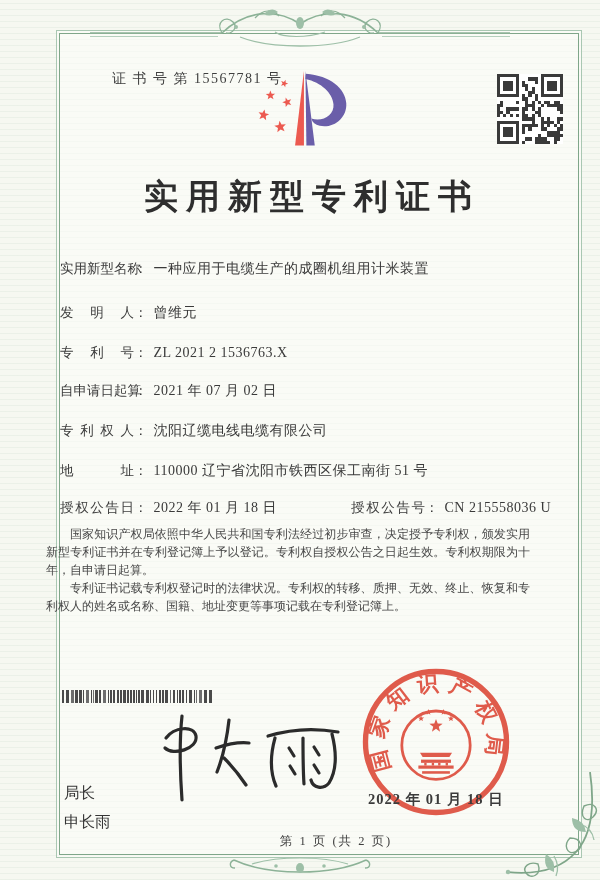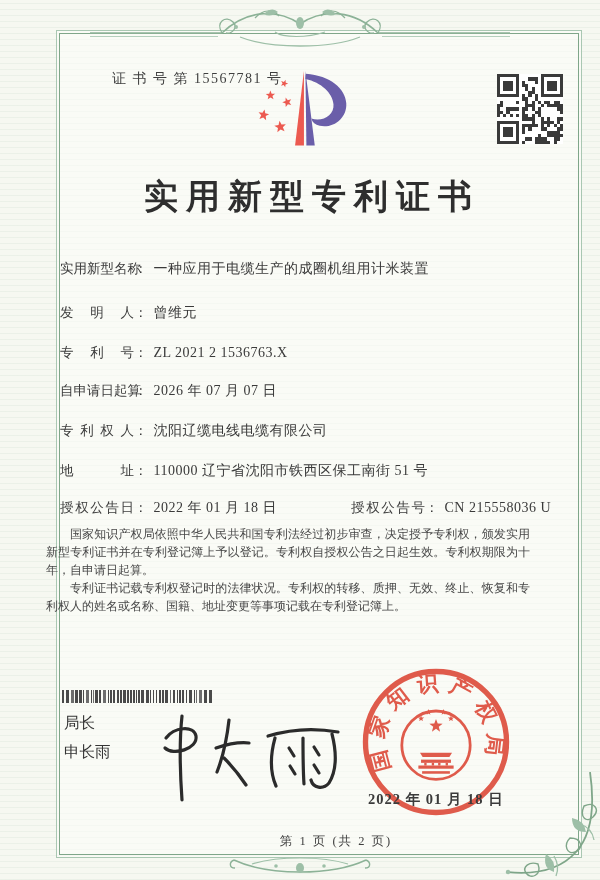--- a/index.html
+++ b/index.html
@@ -28,21 +28,21 @@
   .frow{position:absolute;left:0;display:flex;align-items:baseline;white-space:nowrap;}
   .flabel{display:inline-block;width:74px;text-align:justify;text-align-last:justify;
     font-size:13.5px;color:#3d3d3d;}
   .fcolon{font-size:13.5px;margin-right:6px;}
   .fvalue{font-size:14px;color:#3a3a3a;letter-spacing:0.5px;}
   .pair2{margin-left:74px;}
   .paras{position:absolute;left:46px;top:525px;width:484px;font-size:12px;
     line-height:18px;text-align:justify;color:#474747;}
   .paras p{margin:0;text-indent:2em;}
   .barcode{position:absolute;left:62px;top:690px;width:154px;height:13px;}
-  .signer{position:absolute;left:64px;top:708px;font-size:15.5px;line-height:29px;color:#343434;}
+  .signer{position:absolute;left:64px;top:778px;font-size:15.5px;line-height:29px;color:#343434;}
   .signature{position:absolute;left:146px;top:706px;width:214px;height:104px;}
   .seal{position:absolute;left:358px;top:664px;width:156px;height:156px;opacity:0.88;}
   .seal-date{position:absolute;left:368px;top:790px;width:160px;font-size:14.5px;
     font-weight:600;letter-spacing:1px;color:#3b3b3b;}
   .footer{position:absolute;left:0;width:600px;top:833px;text-align:center;
     font-size:12.5px;letter-spacing:2px;color:#3f3f3f;padding-left:36px;}
 </style>
 </head>
 <body>
 
@@ -266,21 +266,21 @@
         <span class="fvalue">曾维元</span>
     </div>
     <div class="frow" style="top:92px">
       <span class="flabel">专利号</span>
         <span class="fcolon">：</span>
         <span class="fvalue">ZL 2021 2 1536763.X</span>
     </div>
     <div class="frow" style="top:130px">
       <span class="flabel">自申请日起算</span>
         <span class="fcolon">：</span>
-        <span class="fvalue">2026 年 07 月 07 日</span>
+        <span class="fvalue">2021 年 07 月 02 日</span>
     </div>
     <div class="frow" style="top:170px">
       <span class="flabel">专利权人</span>
         <span class="fcolon">：</span>
         <span class="fvalue">沈阳辽缆电线电缆有限公司</span>
     </div>
     <div class="frow" style="top:210px">
       <span class="flabel">地址</span>
         <span class="fcolon">：</span>
         <span class="fvalue">110000 辽宁省沈阳市铁西区保工南街 51 号</span>

